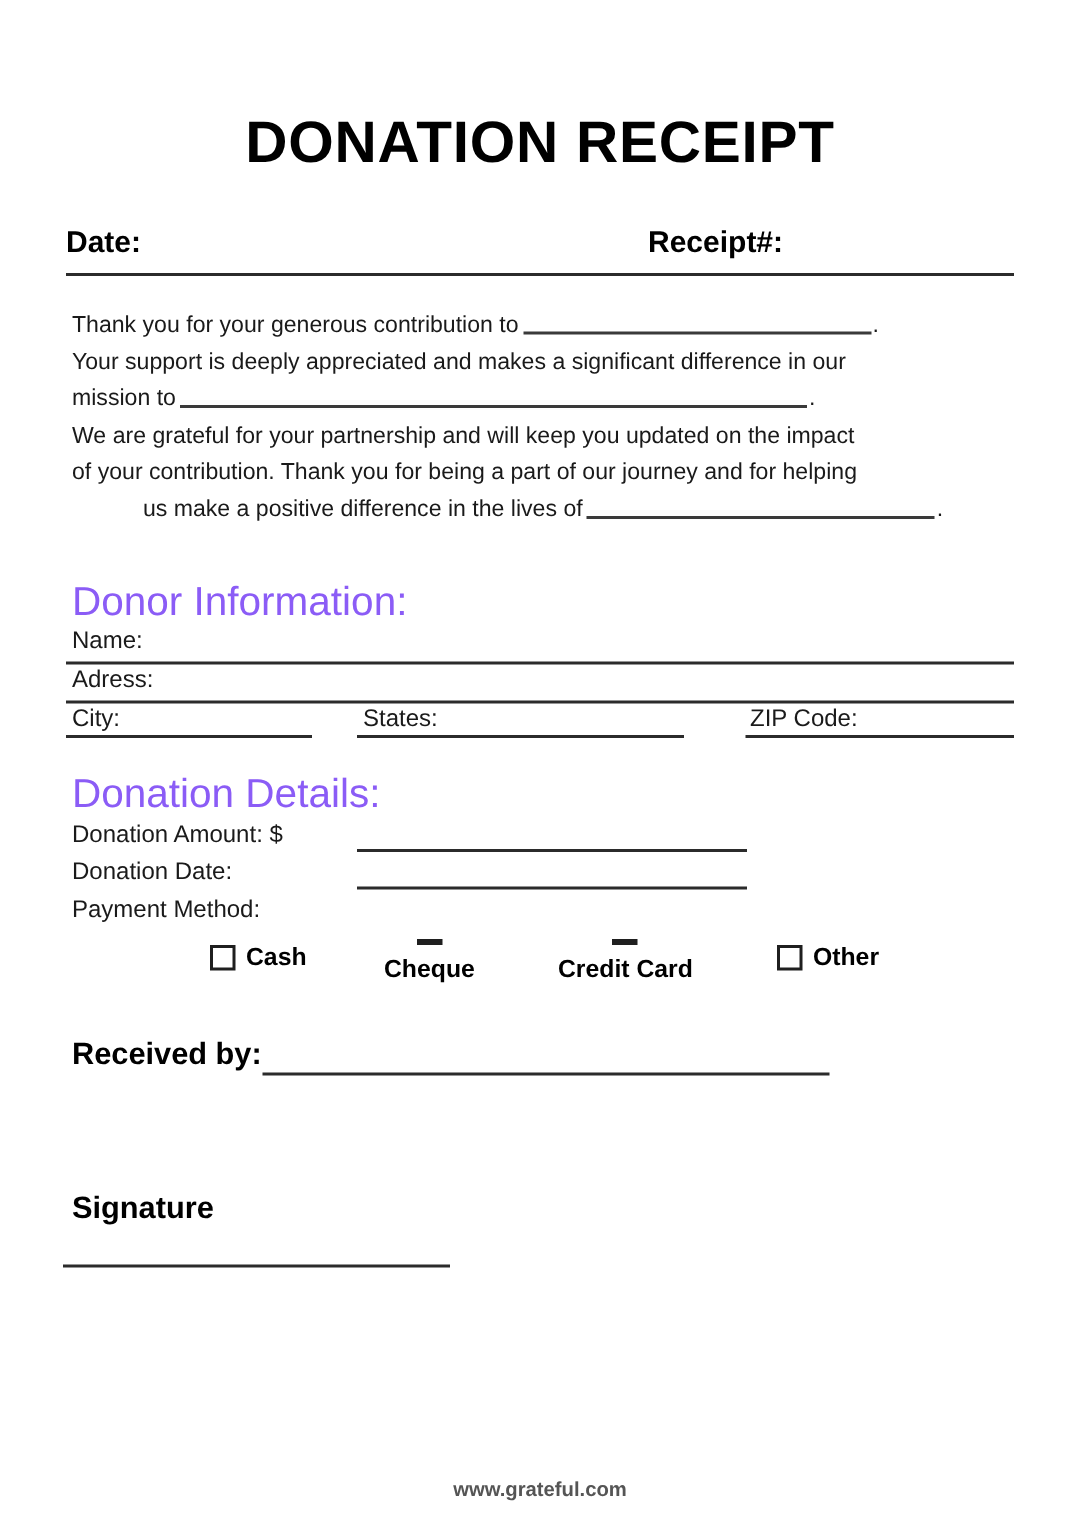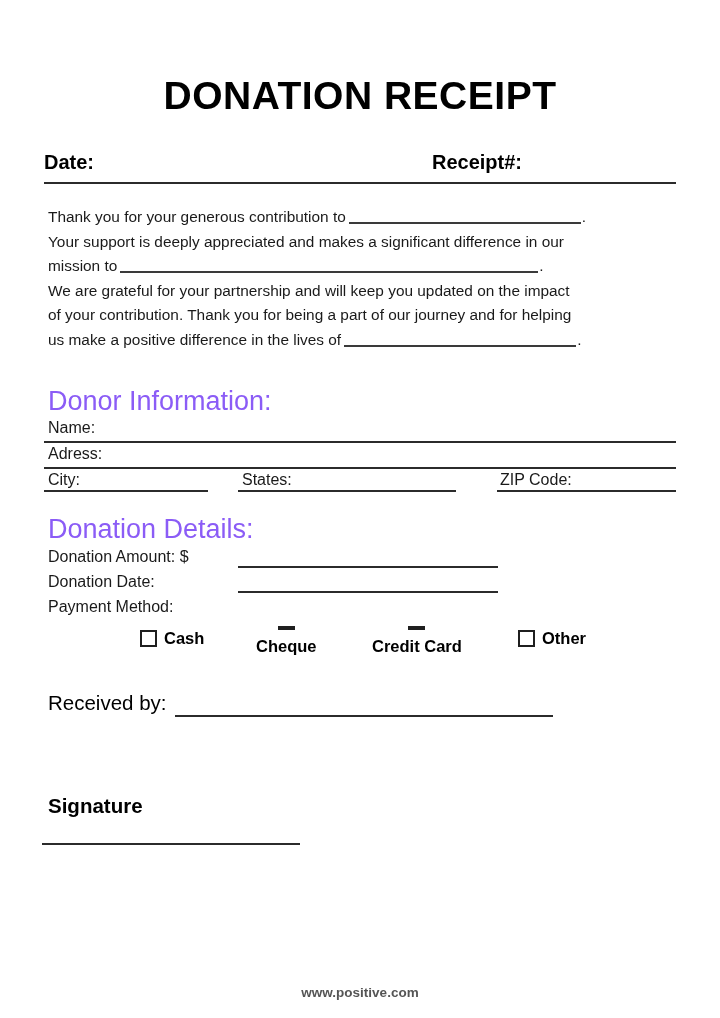--- a/index.html
+++ b/index.html
@@ -72,21 +72,21 @@
     width: 628px;
     font-size: 15.4px;
     line-height: 24.5px;
     color: #1a1a1a;
   }
   .body-text p {
     margin: 0;
     text-align: justify;
     text-justify: inter-word;
   }
-  .body-text p.last { text-align: left; }
+  .body-text p.last { text-align: center; }
   .blank {
     display: inline-block;
     border-bottom: 2px solid #3a3a3a;
     vertical-align: baseline;
     height: 15px;
     margin: 0 1px -2px 3px;
   }
   .blank.w1 { width: 232px; }
   .blank.w2 { width: 418px; }
   .blank.w3 { width: 232px; }
@@ -145,21 +145,21 @@
     white-space: nowrap;
     line-height: 18px;
   }
 
   
   .received-label {
     position: absolute;
     left: 48px;
     top: 691px;
     font-size: 20.5px;
-    font-weight: normal;
+    font-weight: bold;
     color: #000000;
     line-height: 24px;
   }
 
   
   .signature-label {
     position: absolute;
     left: 48px;
     top: 794px;
     font-size: 20.5px;
@@ -249,15 +249,15 @@
       <span class="copt-label">Other</span>
     </label>
   </div>
 
   <div class="received-label">Received by:</div>
   <div class="rule-seg" style="left:175px; top:715px; width:378px;"></div>
 
   <div class="signature-label">Signature</div>
   <div class="rule-seg" style="left:42px; top:843px; width:258px;"></div>
 
-  <div class="footer">www.positive.com</div>
+  <div class="footer">www.grateful.com</div>
 
 </div>
 
 </body></html>

